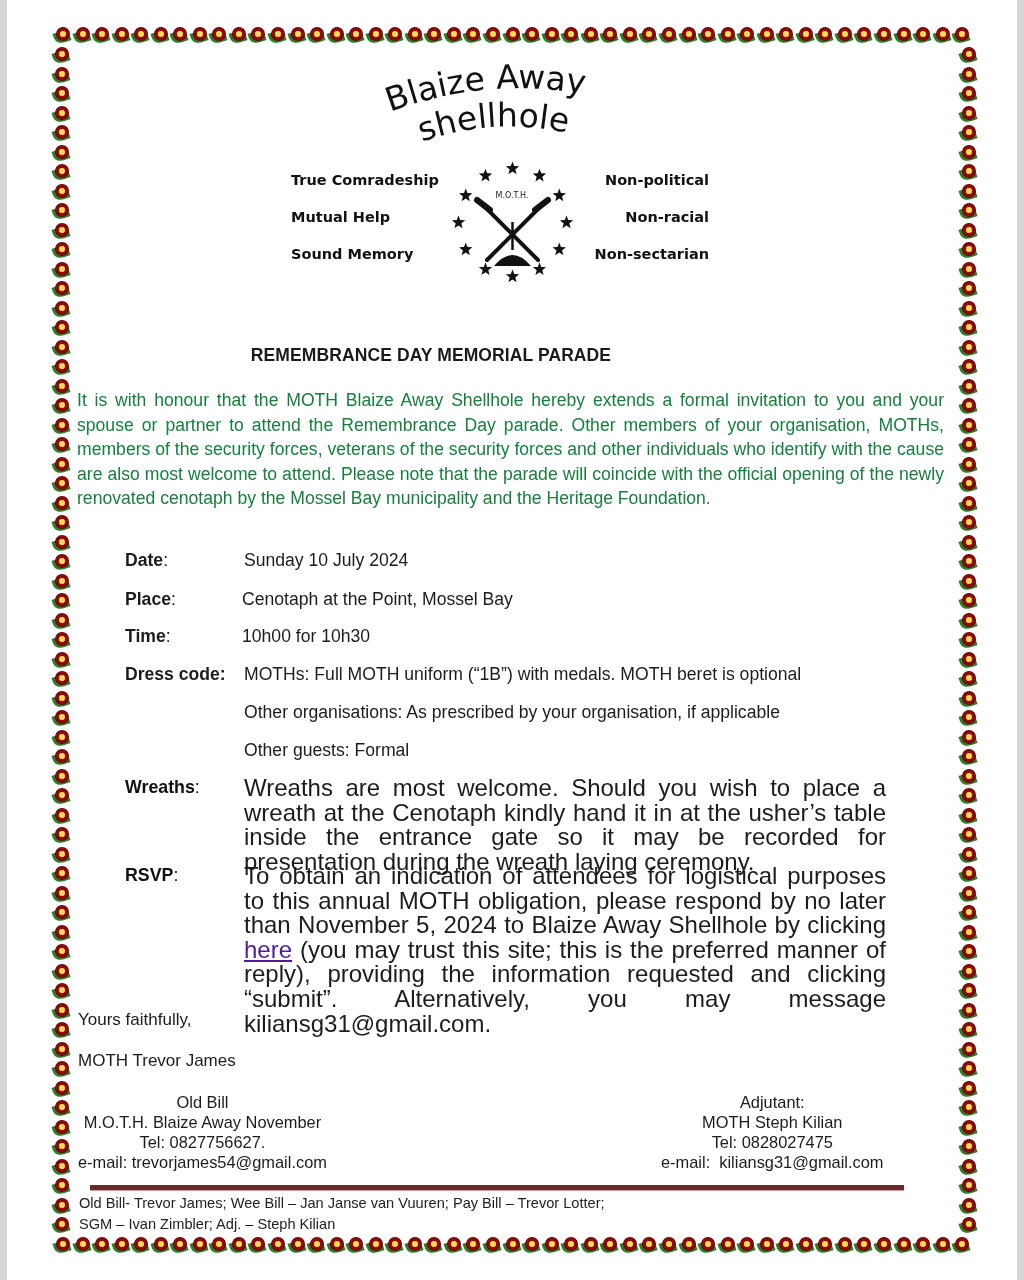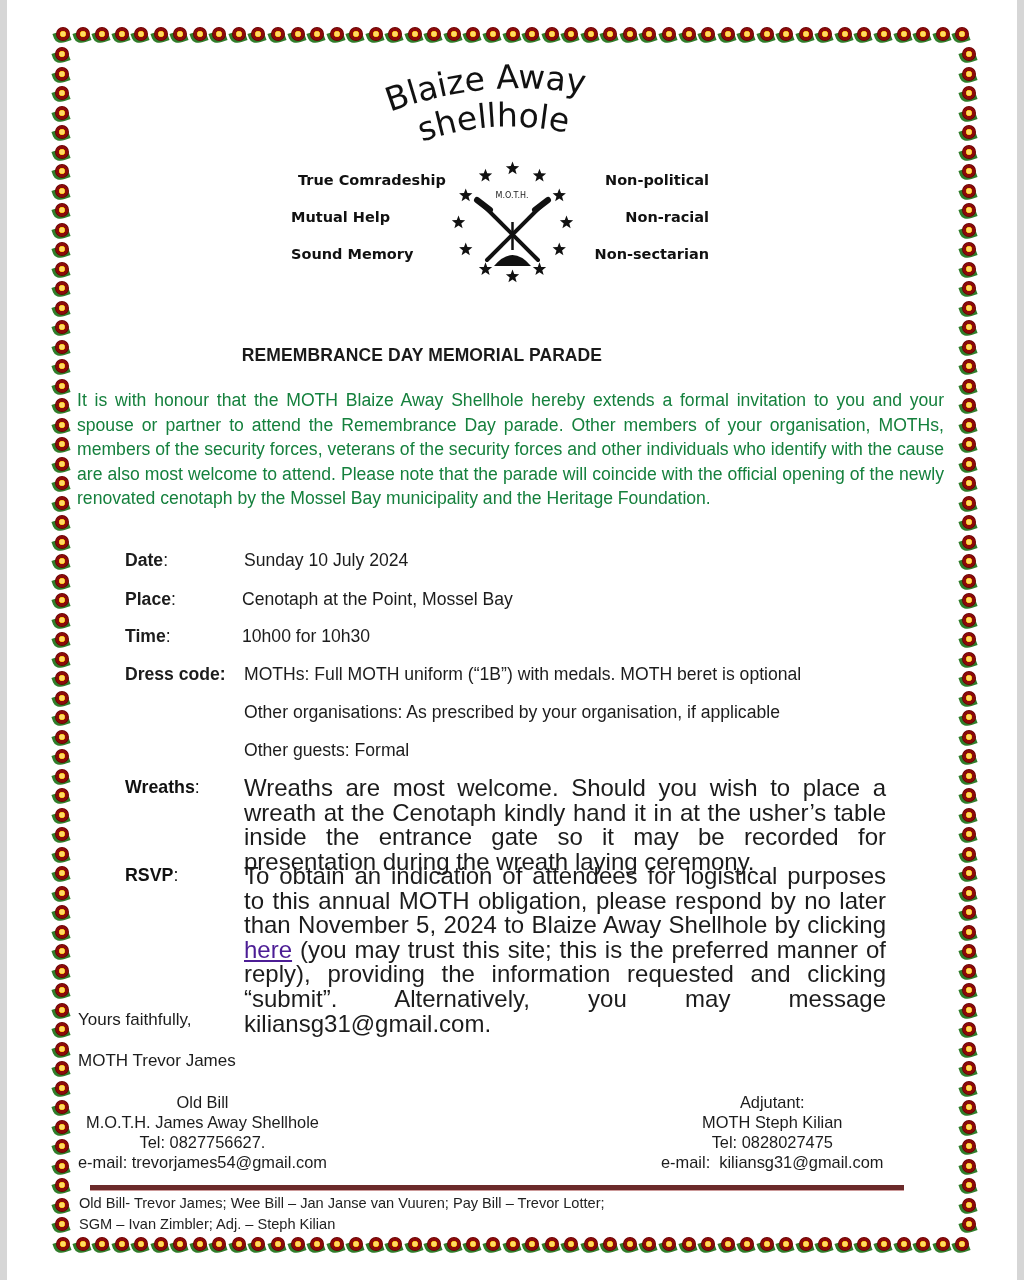--- a/index.html
+++ b/index.html
@@ -29,21 +29,21 @@
   .logo-title {
     position: absolute; left: 380px; top: 62px; width: 270px; height: 90px;
   }
   .logo-title svg { width: 100%; height: 100%; }
 
   .motto { position: absolute; font-family: "DejaVu Sans", sans-serif; font-weight: bold; font-size: 14.5px; color: #111; }
 
   .emblem { position: absolute; left: 450px; top: 160px; width: 125px; height: 125px; }
 
   .heading {
-    position: absolute; left: 8px; width: 828px; top: 345px; text-align: center;
+    position: absolute; left: 17px; width: 828px; top: 345px; text-align: center;
     font-weight: bold; font-size: 17.5px; letter-spacing: 0.1px;
   }
   .intro {
     position: absolute; left: 77px; top: 388px; width: 867px;
     font-size: 17.6px; line-height: 24.6px; text-align: justify; color: #15803d;
   }
   .detail { position: absolute; font-size: 17.6px; color: #1c1c1c; }
   .lbl-normal { font-weight: bold; }
   .narrow {
     position: absolute; left: 244px; width: 642px; font-family: "Liberation Sans Narrow", "Liberation Sans", sans-serif;
@@ -301,21 +301,21 @@
     </defs>
     <text font-family="DejaVu Sans, sans-serif" font-size="33" fill="#111">
       <textPath href="#arc1">Blaize Away</textPath>
     </text>
     <text font-family="DejaVu Sans, sans-serif" font-size="33" fill="#111">
       <textPath href="#arc2">shellhole</textPath>
     </text>
   </svg>
 </div>
 
-<div class="motto" style="left:298px; top:172px;">True Comradeship</div>
+<div class="motto" style="left:291px; top:172px;">True Comradeship</div>
 <div class="motto" style="left:291px; top:209px;">Mutual Help</div>
 <div class="motto" style="left:291px; top:246px;">Sound Memory</div>
 <div class="motto" style="right:315px; top:172px; text-align:right;margin-left:43px;">Non-political</div>
 <div class="motto" style="right:315px; top:209px; text-align:center;">Non-racial</div>
 <div class="motto" style="right:315px; top:246px; text-align:right;">Non-sectarian</div>
 
 <div class="emblem">
   <svg viewBox="0 0 125 125" width="125" height="125" id="emblem-svg">
     <g id="emblem-stars" fill="#111">
         <path d="M62.50 1.50 L64.23 6.12 L69.16 6.34 L65.30 9.41 L66.61 14.16 L62.50 11.44 L58.39 14.16 L59.70 9.41 L55.84 6.34 L60.77 6.12 Z"></path>
@@ -375,21 +375,21 @@
 <div class="narrow-lbl" style="top:865px;">
   <span>RSVP</span><span style="font-weight:normal">:</span>
 </div>
 <div class="narrow" style="top:864px;"><span>To obtain an indication of attendees for logistical purposes to this annual MOTH obligation, please respond by no later than November 5, 2024 to Blaize Away Shellhole by clicking </span><span class="link-here">here</span><span> (you may trust this site; this is the preferred manner of reply), providing the information requested and clicking “submit”. Alternatively, you may message kiliansg31@gmail.com.</span></div>
 
 <div class="sig" style="left:78px; top:1010px;">Yours faithfully,</div>
 <div class="sig" style="left:78px; top:1051px;">MOTH Trevor James</div>
 
 <div class="contact" style="left:78px; top:1092px;">
   <div>Old Bill</div>
-  <div>M.O.T.H. James Away Shellhole</div>
+  <div>M.O.T.H. Blaize Away November</div>
   <div>Tel: 0827756627.</div>
   <div>e-mail: trevorjames54@gmail.com</div>
 </div>
 <div class="contact" style="left:661px; top:1092px;">
   <div>Adjutant:</div>
   <div>MOTH Steph Kilian</div>
   <div>Tel: 0828027475</div>
   <div style="white-space:pre">e-mail:  kiliansg31@gmail.com</div>
 </div>
 

